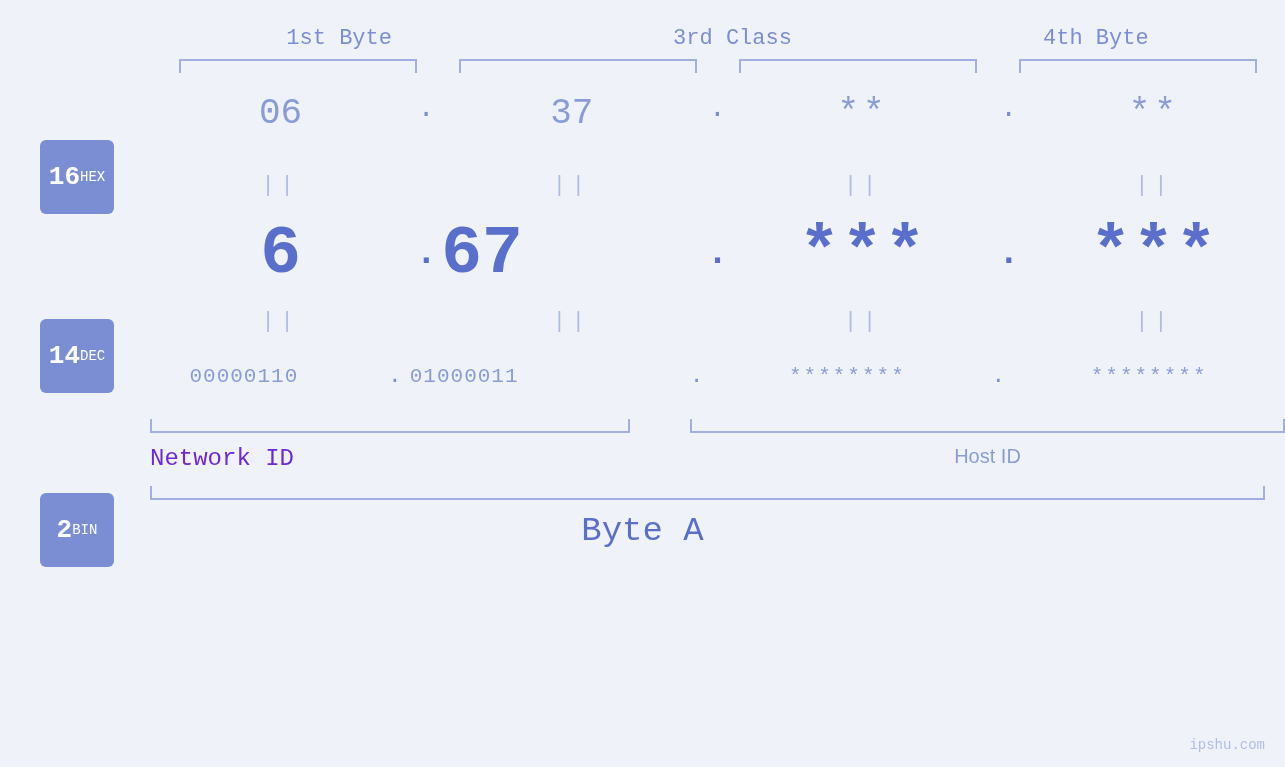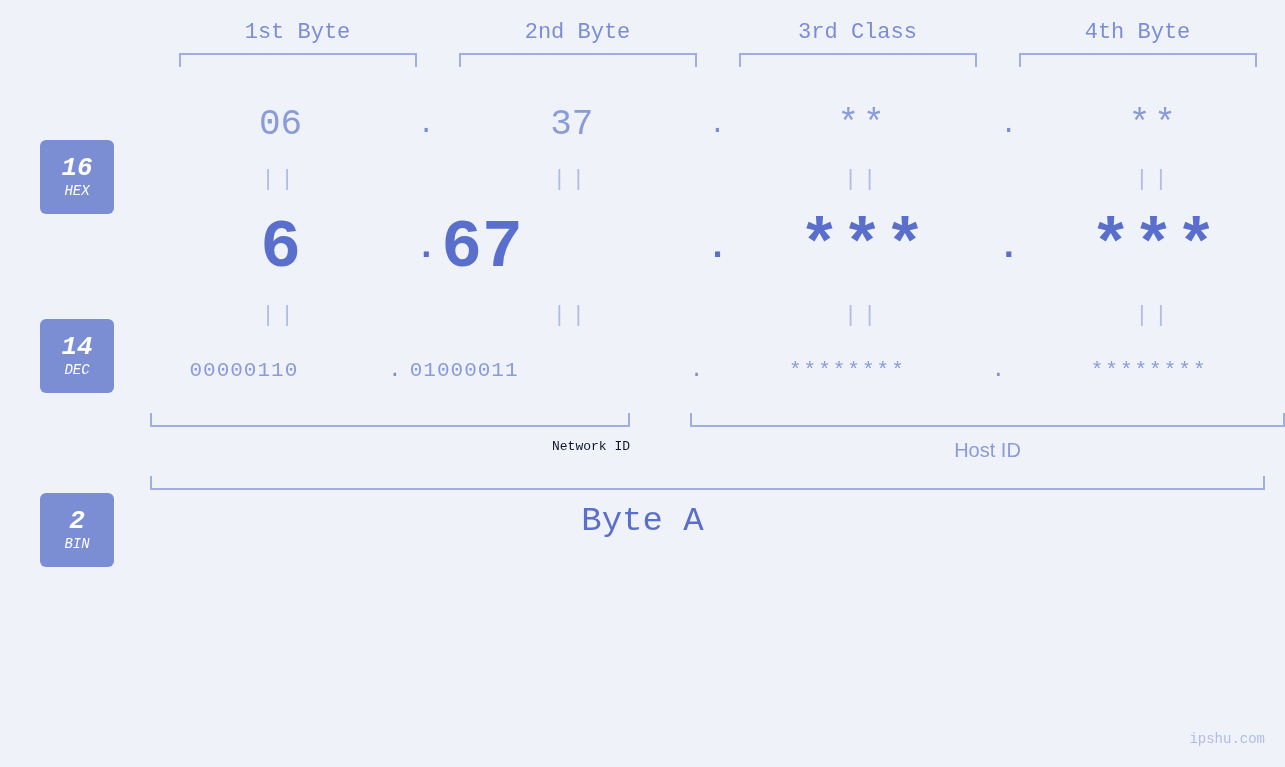--- a/index.html
+++ b/index.html
@@ -39,26 +39,25 @@
       border-bottom: none;
       height: 14px;
     }
 
     .badge {
       width: 74px;
       height: 74px;
       background: #7b8ed4;
       color: white;
       display: flex;
-      flex-direction: column;
+      flex-direction: row;
       align-items: center;
       justify-content: center;
       border-radius: 6px;
       font-family: 'Courier New', Courier, monospace;
-      font-style: italic;
     }
 
     .badge-num {
       font-size: 26px;
       font-weight: bold;
       line-height: 1.1;
     }
 
     .badge-label {
       font-size: 14px;
@@ -112,21 +111,21 @@
     .bin-val {
       font-size: 21px;
       font-family: 'Courier New', Courier, monospace;
       color: #8a9cd8;
       letter-spacing: 1px;
     }
 
     
     .watermark {
       position: absolute;
-      bottom: 20px;
+      bottom: 14px;
       right: 20px;
       color: #b0bce8;
       font-size: 14px;
       font-family: 'Courier New', Courier, monospace;
     }
 
     .star-val {
       font-size: 36px;
       color: #8a9cd8;
       font-family: 'Courier New', Courier, monospace;
@@ -146,43 +145,42 @@
       color: #8a9cd8;
       font-family: 'Courier New', Courier, monospace;
       letter-spacing: 2px;
     }
   </style>
 </head>
 <body>
 
 <div class="main-container">
 
-  <div style="display:flex; align-items:flex-end; width:1240px; padding-left:150px; margin-bottom:0;">
+  <div style="display:flex; align-items:flex-end; width:1240px; padding-left:150px; margin-bottom:0;margin-top:6px;">
     <div class="byte-header">1st Byte</div>
     <div style="width:30px;flex-shrink:0;"></div>
-    <div class="byte-header">2nd Byte</div>
     <div style="width:30px;flex-shrink:0;"></div>
     <div class="byte-header">3rd Class</div>
     <div style="width:30px;flex-shrink:0;"></div>
     <div class="byte-header">4th Byte</div>
   </div>
 
   <div style="display:flex; width:1240px; padding-left:150px; height:18px; margin-bottom:16px;">
     <div class="bracket"></div>
     <div style="width:30px;flex-shrink:0;"></div>
     <div class="bracket"></div>
     <div style="width:30px;flex-shrink:0;"></div>
     <div class="bracket"></div>
     <div style="width:30px;flex-shrink:0;"></div>
     <div class="bracket"></div>
   </div>
 
   <div style="display:flex; width:1285px; flex:1; flex-direction:column;">
 
-    <div style="display:flex; align-items:center; height:74px; padding-left:150px;">
+    <div style="display:flex; align-items:flex-start; height:74px; padding-left:150px;">
       <div style="flex:1;text-align:center;">
         <span class="hex-val">06</span>
       </div>
       <div class="dot">.</div>
       <div style="flex:1;text-align:center;">
         <span class="hex-val">37</span>
       </div>
       <div class="dot">.</div>
       <div style="flex:1;text-align:center;">
         <span class="star-val">**</span>
@@ -249,21 +247,21 @@
       </div>
     </div>
 
     <div style="display:flex; padding-left:150px; height:20px; margin-top:6px; align-items:flex-start;">
 
       <div style="width:480px; border:2px solid #a0aee0; border-top:none; height:14px;"></div>
       <div style="flex:1; border:2px solid #a0aee0; border-top:none; height:14px; margin-left:60px;"></div>
     </div>
 
     <div style="display:flex; padding-left:150px; margin-top:6px;">
-      <div style="width:480px; text-align:right; color:#0f172a; font-size:13px; font-family:'Courier New',Courier,monospace;">Network ID</div>
+      <div style="width:480px; text-align:left; color:#6d28d9; font-size:24px; font-family:'Courier New',Courier,monospace;">Network ID</div>
       <div style="flex:1; text-align:center; color:#8a9cd8; font-size:20px; font-family:Liberation Sans, sans-serif; margin-left:60px;">Host ID</div>
     </div>
 
     <div style="margin-left:150px; margin-right:20px; border:2px solid #a0aee0; border-top:none; height:14px; margin-top:14px;"></div>
 
     <div style="text-align:center; color:#5a6fcc; font-size:34px; font-family:'Courier New',Courier,monospace; margin-top:12px; padding-left:0;">Byte A</div>
 
   </div>
 
   <div class="watermark">ipshu.com</div>

